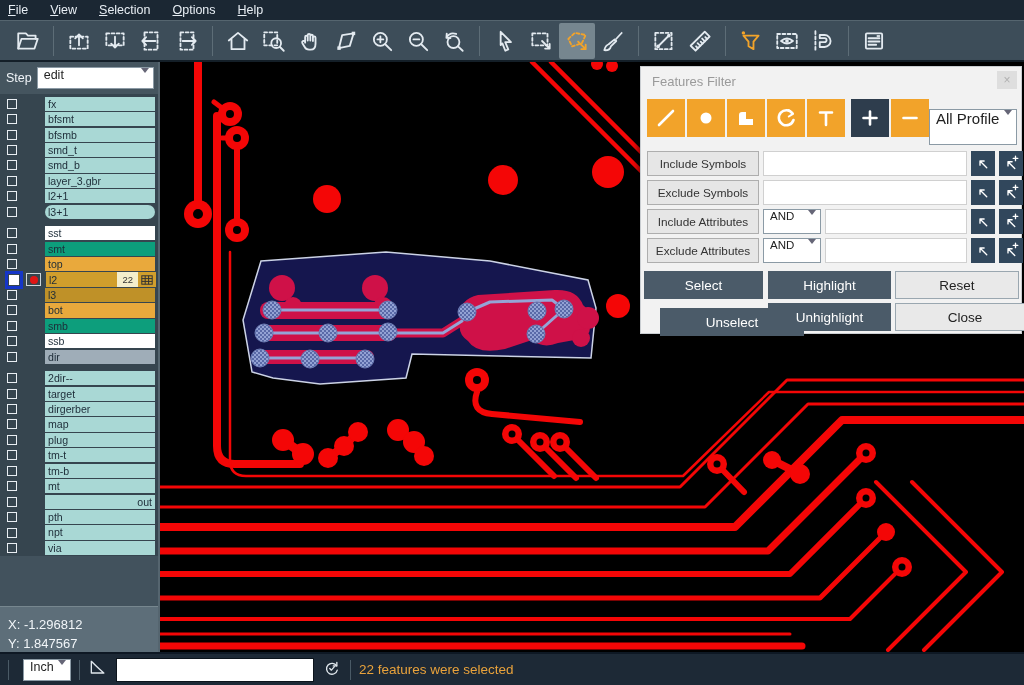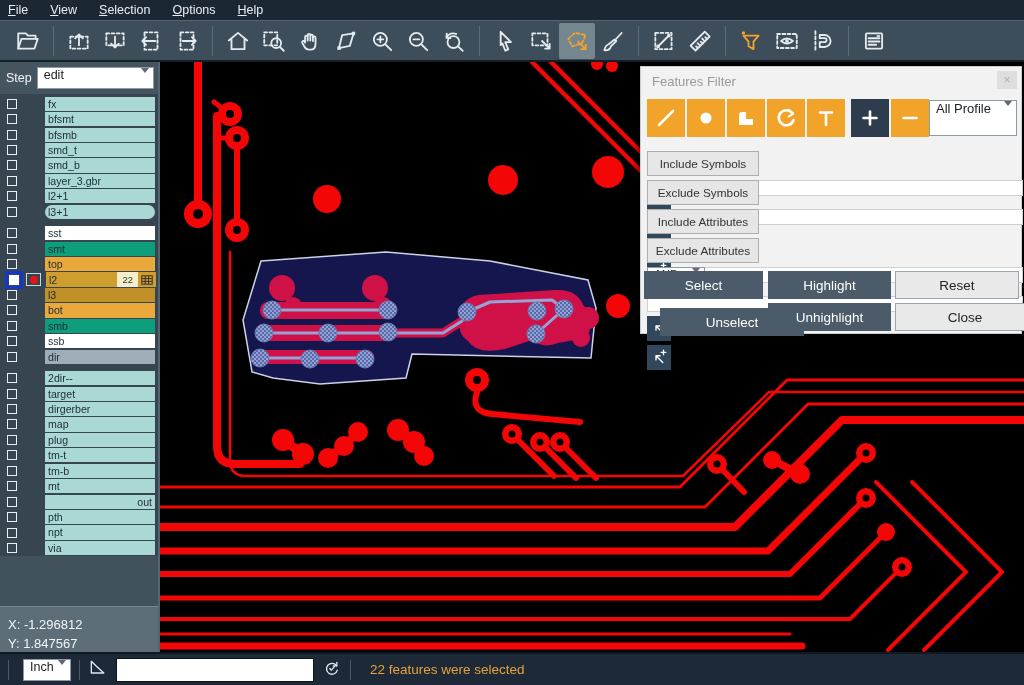--- a/index.html
+++ b/index.html
@@ -53,38 +53,38 @@
   .blue{stroke:#95a4d6;fill:none;stroke-linecap:round;stroke-linejoin:round;}
 
   
   #dialog{position:absolute;left:640px;top:66px;width:382px;height:268px;background:#f2f2f2;border:1px solid #c9cdd1;box-shadow:-2px 2px 6px rgba(0,0,0,.5);}
   #dlg-title{position:absolute;left:11px;top:7px;font-size:13px;color:#9a9a9a;}
   #dlg-close{position:absolute;right:4px;top:4px;width:20px;height:18px;background:#dedede;color:#b0b0b0;font-size:12px;display:flex;align-items:center;justify-content:center;}
   .fbtn{position:absolute;top:32px;width:38px;height:38px;background:#f2a32a;display:flex;align-items:center;justify-content:center;}
   .fbtn svg{stroke:#fff;fill:none;stroke-width:2.6;stroke-linecap:round;stroke-linejoin:round;}
   .fbtn svg .wf{fill:#fff;stroke:none;}
   .fbtn.dark{background:#2e3d4d;}
-  #profile-select{position:absolute;left:288px;top:33px;width:88px;height:36px;font-size:13px;}
-  .drow{position:absolute;left:6px;height:25px;display:flex;gap:4px;flex-direction:column;}
+  #profile-select{position:absolute;left:288px;top:42px;width:88px;height:36px;font-size:15px;}
+  .drow{position:absolute;left:6px;height:25px;display:flex;gap:4px;}
   .dlabel{width:112px;height:25px;background:#e6e6e6;border:1px solid #aeaeae;font-size:11.8px;color:#333;display:flex;align-items:center;justify-content:center;flex:none;}
   .dinput{border:1px solid #d0d0d0;background:#fff;height:25px;font-size:12px;padding:0 4px;flex:1;min-width:0;}
   .andsel{width:58px;height:25px;font-size:11.5px;flex:none;}
   .pickbtn{width:24px;height:25px;background:#31475c;flex:none;display:flex;align-items:center;justify-content:center;}
   .pickbtn svg{stroke:#fff;stroke-width:1.8;fill:none;stroke-linecap:round;}
   .bbtn{position:absolute;height:28px;display:flex;align-items:center;justify-content:center;font-size:13.5px;}
   .bbtn.dark{background:#4b5b69;color:#fff;}
   .bbtn.light{background:#e9e9e9;color:#222;border:1px solid #9aa7b0;}
 
   
   #statusbar{position:absolute;left:0;top:652px;width:1024px;height:33px;background:#1d2936;border-top:2px solid #0e1824;display:flex;align-items:center;}
   .ssep{width:1px;height:20px;background:#4a5a66;margin:0 8px;flex:none;}
   #unit-select{width:48px;height:22px;margin-left:6px;}
   .sicon svg{stroke:#dfe6ec;fill:none;stroke-width:1.6;stroke-linecap:round;stroke-linejoin:round;}
   #cmd-input{width:198px;height:24px;border:1px solid #0c141c;background:#fff;font-size:12px;padding:0 5px;}
-  #status-msg{color:#e9a23b;font-size:13.5px;margin-left:11px;}
+  #status-msg{color:#e9a23b;font-size:13.5px;}
 </style>
 </head>
 <body>
 
 <div id="win">
 
   <div id="menubar">
     <span class="menu-item"><u>F</u>ile</span>
     <span class="menu-item"><u>V</u>iew</span>
     <span class="menu-item"><u>S</u>election</span>

